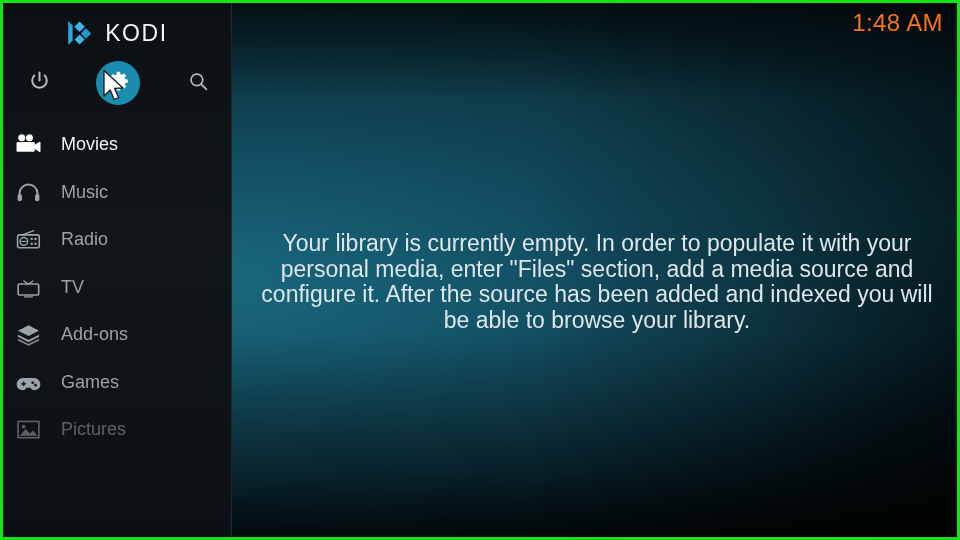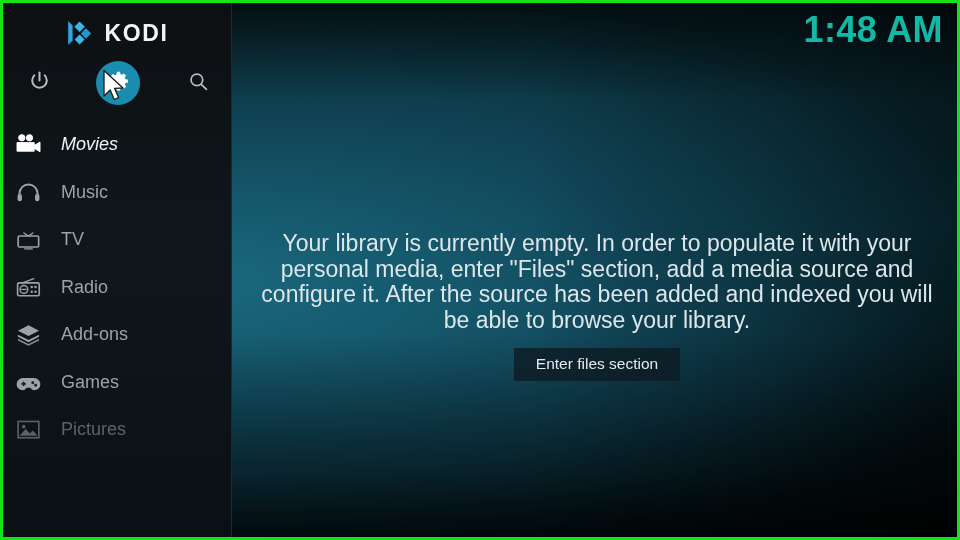--- a/index.html
+++ b/index.html
@@ -64,21 +64,21 @@
   #logo-mark {
     width: 30px; height: 26px;
     position: relative;
     margin-right: 9px;
     flex: none;
   }
   #logo-text {
     color: #f2f4f5;
     font-size: 23px;
     letter-spacing: 1.6px;
-    font-weight: 700;
+    font-weight: 400;
   }
 
   
   #top-icons {
     position: absolute;
     left: 0; top: 56px;
     width: 228px;
     height: 50px;
   }
   .topbtn {
@@ -135,21 +135,21 @@
     justify-content: center;
     flex: none;
   }
   .menu-label {
     margin-left: 16px;
     font-size: 18px;
     color: #9aa3a8;
     font-weight: 400;
     white-space: nowrap;
   }
-  .menu-item.active .menu-label { color: #f0f4f6; font-style: italic; }
+  .menu-item.active .menu-label { color: #f0f4f6; }
   .menu-item.active .menu-icon svg { fill: #ffffff; stroke: #ffffff; }
   .menu-item.dim { opacity: 0.55; }
 
   
   #content {
     position: absolute;
     left: 228px; top: 0;
     width: 732px; height: 540px;
   }
   #empty-block {
@@ -183,23 +183,23 @@
     font-weight: 400;
     line-height: 16px;
     white-space: nowrap;
   }
 
   
   #clock {
     position: absolute;
     right: 14px;
     top: 6px;
-    color: #14b8a6;
-    font-size: 36px;
-    font-weight: 700;
+    color: #f97316;
+    font-size: 24px;
+    font-weight: 400;
     letter-spacing: 0.4px;
   }
 </style>
 </head>
 <body>
 
 <div id="screen">
 
   <div id="bg"></div>
   <div id="bg-vignette"></div>
@@ -271,31 +271,20 @@
         <span class="menu-icon">
           <svg viewBox="0 0 28 24" width="27" height="23" aria-hidden="true">
             <path d="M4.6 16.5 V13 a9.4 9.4 0 0 1 18.8 0 v3.5" stroke="#9aa3a8" stroke-width="2.1" fill="none" stroke-linecap="round"></path>
             <rect x="2.6" y="13.6" width="4.6" height="7.6" rx="2.2" fill="#9aa3a8"></rect>
             <rect x="20.8" y="13.6" width="4.6" height="7.6" rx="2.2" fill="#9aa3a8"></rect>
           </svg>
         </span>
         <span class="menu-label">Music</span>
       </div>
 
-
-      <div class="menu-item">
-        <span class="menu-icon">
-          <svg viewBox="0 0 28 24" width="27" height="23" aria-hidden="true">
-            <path d="M9.2 5.2 L13.9 8.4 L18.6 5.2" stroke="#9aa3a8" stroke-width="1.4" fill="none" stroke-linecap="round"></path>
-            <rect x="3.2" y="8.4" width="21.4" height="11.4" rx="1.4" stroke="#9aa3a8" stroke-width="1.7" fill="none"></rect>
-            <path d="M10 21.8 H18" stroke="#9aa3a8" stroke-width="1.4" stroke-linecap="round"></path>
-          </svg>
-        </span>
-        <span class="menu-label">TV</span>
-      </div>
 
       <div class="menu-item">
         <span class="menu-icon">
           <svg viewBox="0 0 28 24" width="27" height="23" aria-hidden="true">
             <path d="M7 7.4 L19.5 2.8" stroke="#9aa3a8" stroke-width="1.5" stroke-linecap="round"></path>
             <rect x="2.6" y="7.2" width="22.6" height="13.4" rx="1.6" stroke="#9aa3a8" stroke-width="1.7" fill="none"></rect>
             <circle cx="9.2" cy="14" r="4" stroke="#9aa3a8" stroke-width="1.5" fill="none"></circle>
             <path d="M6.4 14 H12" stroke="#9aa3a8" stroke-width="1.3"></path>
             <g fill="#9aa3a8">
               <circle cx="17.4" cy="11.4" r="1.3"></circle>
@@ -304,20 +293,31 @@
               <circle cx="21.3" cy="16.4" r="1.3"></circle>
             </g>
           </svg>
         </span>
         <span class="menu-label">Radio</span>
       </div>
 
       <div class="menu-item">
         <span class="menu-icon">
           <svg viewBox="0 0 28 24" width="27" height="23" aria-hidden="true">
+            <path d="M9.2 5.2 L13.9 8.4 L18.6 5.2" stroke="#9aa3a8" stroke-width="1.4" fill="none" stroke-linecap="round"></path>
+            <rect x="3.2" y="8.4" width="21.4" height="11.4" rx="1.4" stroke="#9aa3a8" stroke-width="1.7" fill="none"></rect>
+            <path d="M10 21.8 H18" stroke="#9aa3a8" stroke-width="1.4" stroke-linecap="round"></path>
+          </svg>
+        </span>
+        <span class="menu-label">TV</span>
+      </div>
+
+      <div class="menu-item">
+        <span class="menu-icon">
+          <svg viewBox="0 0 28 24" width="27" height="23" aria-hidden="true">
             <path d="M14 2.4 L25 8 L14 13.6 L3 8 Z" fill="#9aa3a8"></path>
             <path d="M3 12.2 L14 17.8 L25 12.2 L25 14.4 L14 20 L3 14.4 Z" fill="#9aa3a8"></path>
             <path d="M3 16.4 L14 22 L25 16.4 L25 18.2 L14 23.8 L3 18.2 Z" fill="#9aa3a8" opacity="0.85"></path>
           </svg>
         </span>
         <span class="menu-label">Add-ons</span>
       </div>
 
       <div class="menu-item">
         <span class="menu-icon">
@@ -345,21 +345,20 @@
         <span class="menu-label">Pictures</span>
       </div>
 
     </div>
   </div>
 
   <div id="content">
     <div id="empty-block">
       <p id="empty-text">Your library is currently empty. In order to populate it with your personal media, enter "Files" section, add a media source and configure it. After the source has been added and indexed you will be able to browse your library.</p>
       <div id="btn-row">
-        <button class="action-btn">Enter files section</button>
       </div>
     </div>
   </div>
 
   <div id="cursor">
     <svg viewBox="0 0 26 34" width="26" height="34" aria-hidden="true">
       <path d="M2 1.5 L2 27 L8.2 21 L12.2 30.5 L16.6 28.6 L12.6 19.4 L21 19 Z" fill="#ffffff" stroke="#1b1b1b" stroke-width="1.3" stroke-linejoin="round"></path>
     </svg>
   </div>
 

